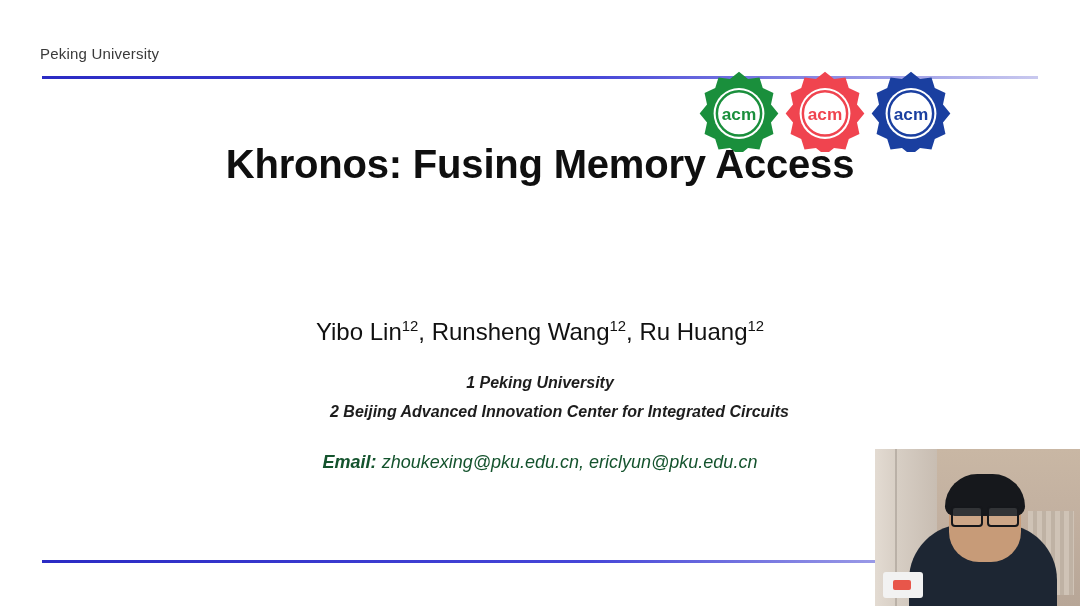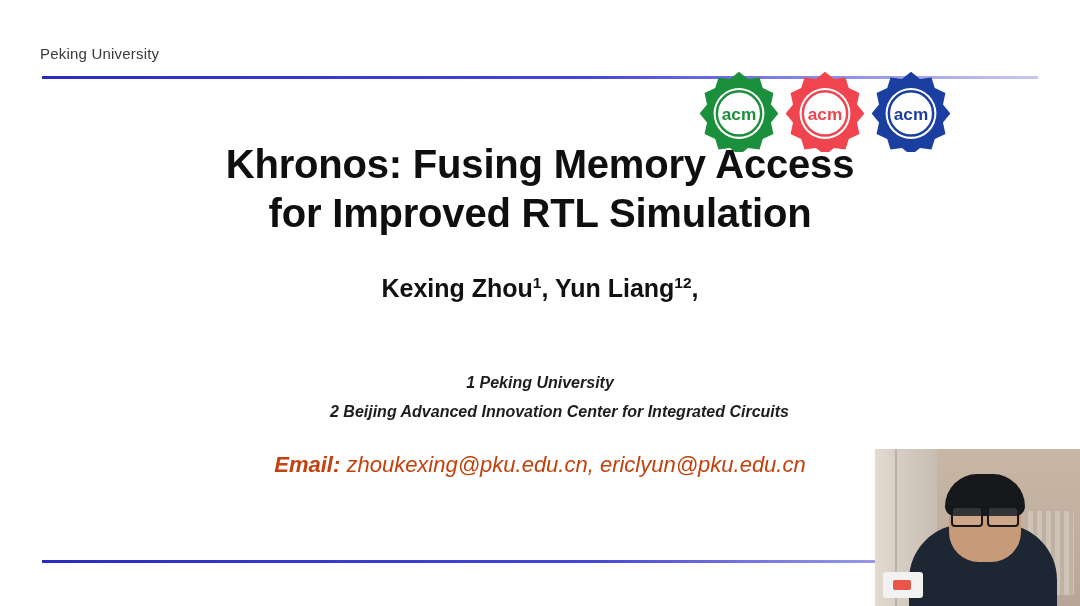--- a/index.html
+++ b/index.html
@@ -114,23 +114,23 @@
   }
   .affil-1 { top: 374px; font-size: 16px; font-style: italic; }
   .affil-2 { top: 403px; font-size: 16px; padding-left: 39px; }
 
   .email {
     position: absolute;
     left: 0;
     right: 0;
     top: 452px;
     text-align: center;
-    font-size: 22px;
+    font-size: 18px;
     font-style: italic;
-    color: #c2410c;
+    color: #14532d;
   }
   .email .email-label {
     font-weight: bold;
     font-style: italic;
   }
 
   
   .webcam {
     position: absolute;
     right: 0;
@@ -274,27 +274,26 @@
           <circle cx="50" cy="53" r="27" fill="none" stroke="#1a3fa0" stroke-width="3"></circle>
           <text x="50" y="61" text-anchor="middle" font-family="Liberation Sans, sans-serif" font-size="21" font-weight="bold" fill="#1a3fa0">acm</text>
         </g>
       </svg>
     </div>
 
   </div>
 
   <div class="title">
     <div>Khronos: Fusing Memory Access</div>
-    <div>for Improved RTL Simulation</div>
-  </div>
-
-  <div class="authors-line1">
-    <span>Kexing Zhou</span><sup>1</sup><span>, </span><span>Yun Liang</span><sup>12</sup><span>,</span>
-  </div>
-
+  </div>
+
+
+  <div class="authors-line2">
+    <span>Yibo Lin</span><sup>12</sup><span>, </span><span>Runsheng Wang</span><sup>12</sup><span>, </span><span>Ru Huang</span><sup>12</sup>
+  </div>
 
   <div class="affil-1">1 Peking University</div>
   <div class="affil-2">2 Beijing Advanced Innovation Center for Integrated Circuits</div>
 
   <div class="email">
     <span class="email-label">Email:</span><span> zhoukexing@pku.edu.cn, ericlyun@pku.edu.cn</span>
   </div>
 
   <div class="rule-bottom"></div>
 

